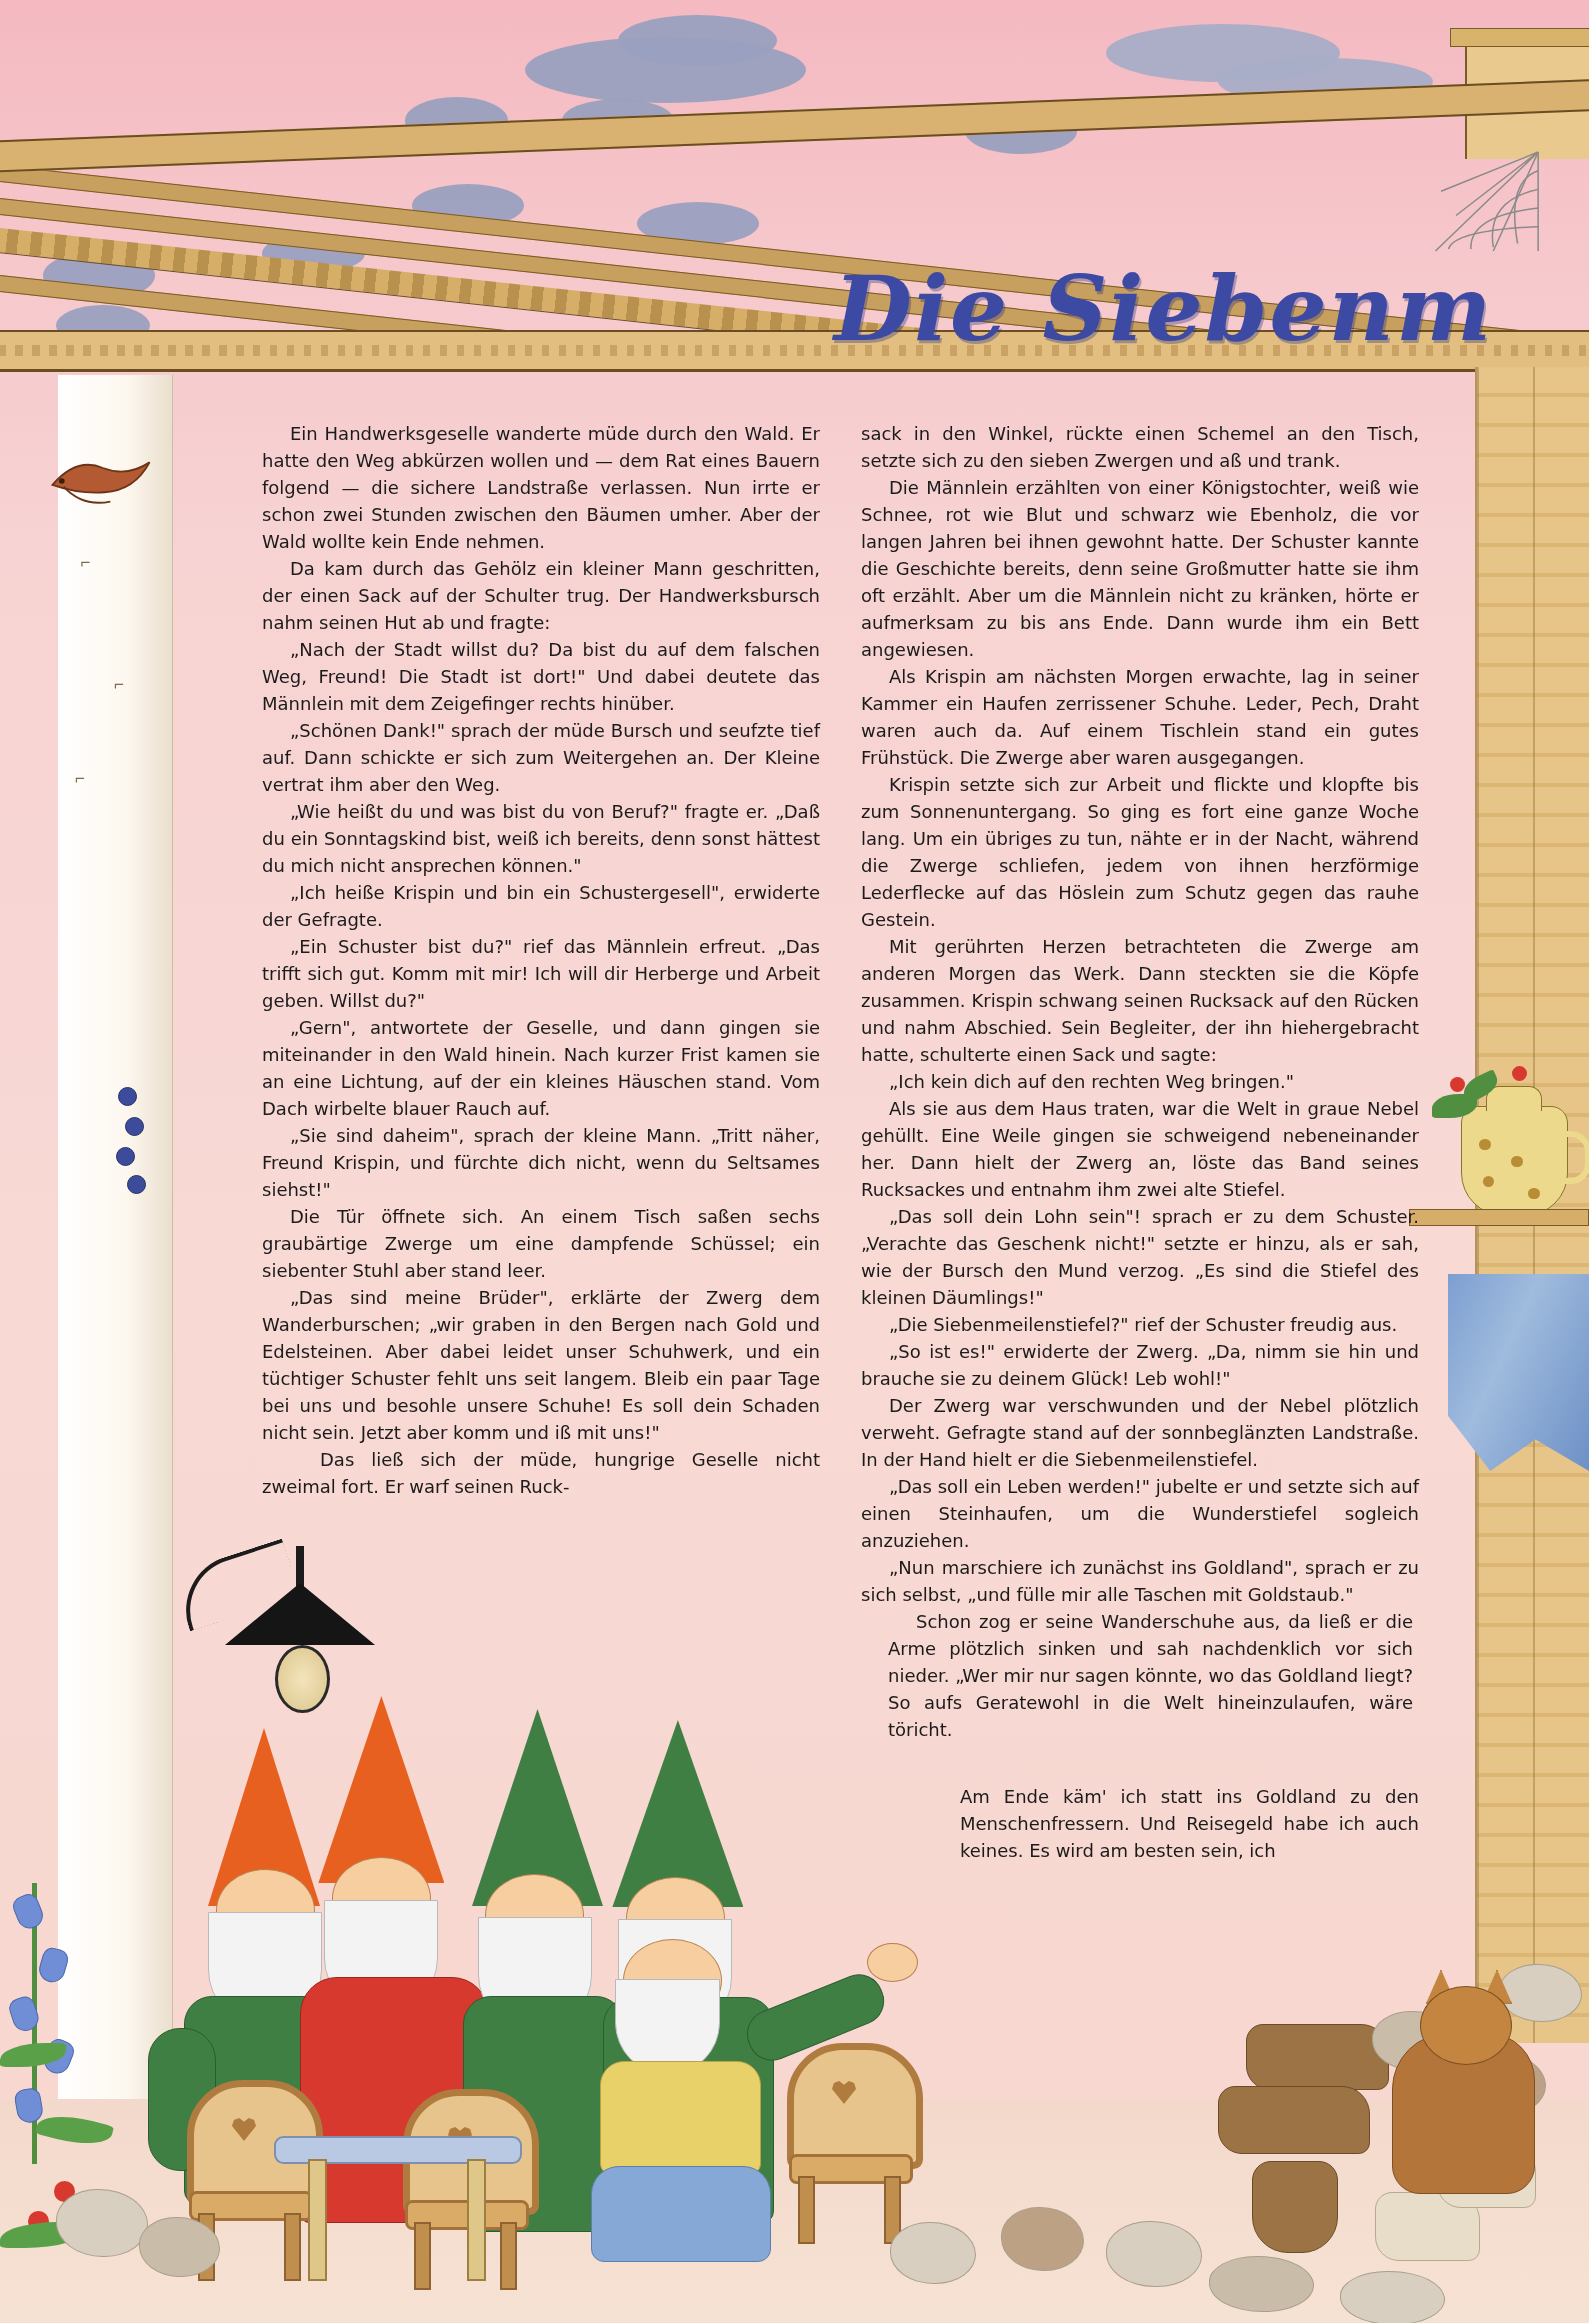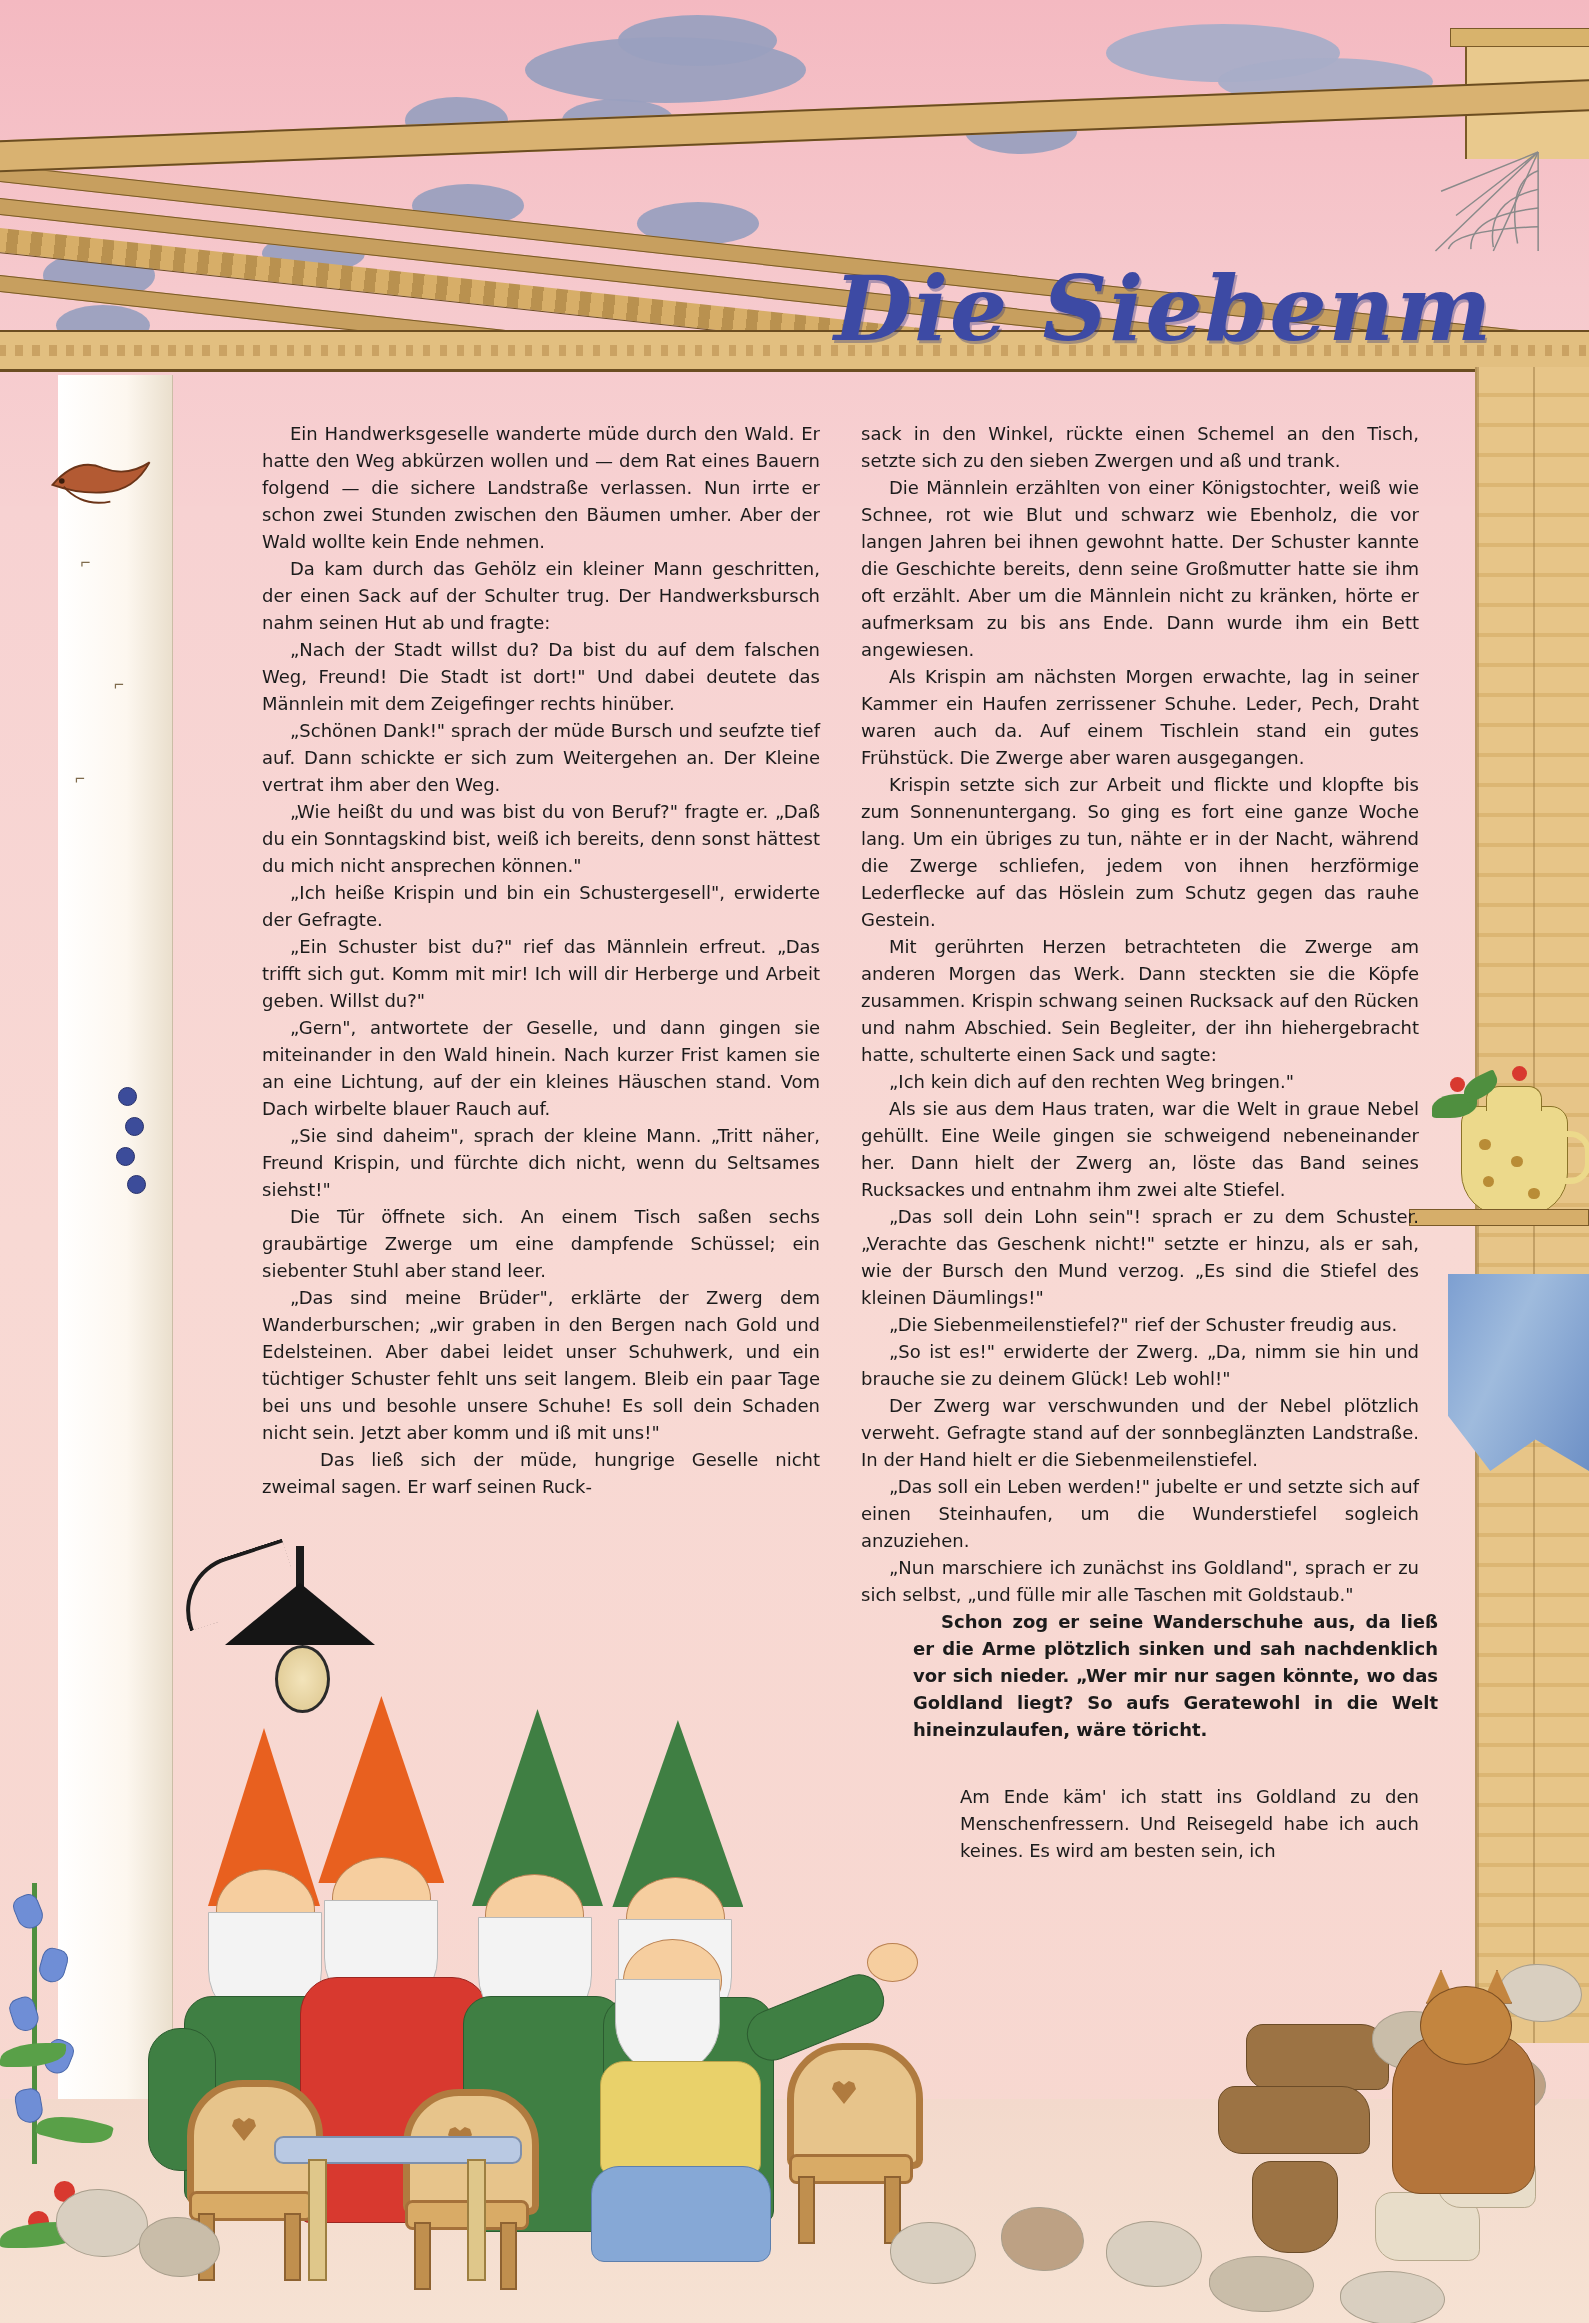--- a/index.html
+++ b/index.html
@@ -173,21 +173,21 @@
     line-height: 27px;
     color: #1b1b1b;
     text-align: justify;
     text-indent: 28px;
     -webkit-hyphens: manual;
     hyphens: manual;
   }
   .column p.noindent { text-indent: 0; }
   .column p.bigindent { text-indent: 58px; }
   
-  #col2 p.w1 { width: 525px; margin-left: 52px; font-weight: bold; }
+  #col2 p.w1 { width: 525px; margin-left: 27px; }
   #col2 p.w3 { width: 459px; margin-left: 99px; margin-top: 40px; }
 
   
   #title {
     position: absolute;
     left: 834px; top: 255px;
     font-family: "DejaVu Serif", serif;
     font-weight: bold;
     font-style: italic;
     font-size: 90px;
@@ -406,21 +406,21 @@
       <p>Da kam durch das Gehölz ein kleiner Mann geschritten, der einen Sack auf der Schulter trug. Der Handwerksbursch nahm seinen Hut ab und fragte:</p>
       <p>„Nach der Stadt willst du? Da bist du auf dem falschen Weg, Freund! Die Stadt ist dort!" Und dabei deutete das Männlein mit dem Zeigefinger rechts hinüber.</p>
       <p>„Schönen Dank!" sprach der müde Bursch und seufzte tief auf. Dann schickte er sich zum Weitergehen an. Der Kleine vertrat ihm aber den Weg.</p>
       <p>„Wie heißt du und was bist du von Beruf?" fragte er. „Daß du ein Sonntagskind bist, weiß ich bereits, denn sonst hättest du mich nicht ansprechen können."</p>
       <p>„Ich heiße Krispin und bin ein Schustergesell", erwiderte der Gefragte.</p>
       <p>„Ein Schuster bist du?" rief das Männlein erfreut. „Das trifft sich gut. Komm mit mir! Ich will dir Herberge und Arbeit geben. Willst du?"</p>
       <p>„Gern", antwortete der Geselle, und dann gingen sie miteinander in den Wald hinein. Nach kurzer Frist kamen sie an eine Lichtung, auf der ein kleines Häuschen stand. Vom Dach wirbelte blauer Rauch auf.</p>
       <p>„Sie sind daheim", sprach der kleine Mann. „Tritt näher, Freund Krispin, und fürchte dich nicht, wenn du Seltsames siehst!"</p>
       <p>Die Tür öffnete sich. An einem Tisch saßen sechs graubärtige Zwerge um eine dampfende Schüssel; ein siebenter Stuhl aber stand leer.</p>
       <p>„Das sind meine Brüder", erklärte der Zwerg dem Wanderburschen; „wir graben in den Bergen nach Gold und Edelsteinen. Aber dabei leidet unser Schuhwerk, und ein tüchtiger Schuster fehlt uns seit langem. Bleib ein paar Tage bei uns und besohle unsere Schuhe! Es soll dein Schaden nicht sein. Jetzt aber komm und iß mit uns!"</p>
-      <p class="bigindent">Das ließ sich der müde, hungrige Geselle nicht zweimal sagen. Er warf seinen Ruck-</p>
+      <p class="bigindent">Das ließ sich der müde, hungrige Geselle nicht zweimal fort. Er warf seinen Ruck-</p>
     </div>
     <div class="column" id="col2">
       <p class="noindent">sack in den Winkel, rückte einen Schemel an den Tisch, setzte sich zu den sieben Zwergen und aß und trank.</p>
       <p>Die Männlein erzählten von einer Königstochter, weiß wie Schnee, rot wie Blut und schwarz wie Ebenholz, die vor langen Jahren bei ihnen gewohnt hatte. Der Schuster kannte die Geschichte bereits, denn seine Großmutter hatte sie ihm oft erzählt. Aber um die Männlein nicht zu kränken, hörte er aufmerksam zu bis ans Ende. Dann wurde ihm ein Bett angewiesen.</p>
       <p>Als Krispin am nächsten Morgen erwachte, lag in seiner Kammer ein Haufen zerrissener Schuhe. Leder, Pech, Draht waren auch da. Auf einem Tischlein stand ein gutes Frühstück. Die Zwerge aber waren ausgegangen.</p>
       <p>Krispin setzte sich zur Arbeit und flickte und klopfte bis zum Sonnenuntergang. So ging es fort eine ganze Woche lang. Um ein übriges zu tun, nähte er in der Nacht, während die Zwerge schliefen, jedem von ihnen herzförmige Lederflecke auf das Höslein zum Schutz gegen das rauhe Gestein.</p>
       <p>Mit gerührten Herzen betrachteten die Zwerge am anderen Morgen das Werk. Dann steckten sie die Köpfe zusammen. Krispin schwang seinen Rucksack auf den Rücken und nahm Abschied. Sein Begleiter, der ihn hiehergebracht hatte, schulterte einen Sack und sagte:</p>
       <p>„Ich kein dich auf den rechten Weg bringen."</p>
       <p>Als sie aus dem Haus traten, war die Welt in graue Nebel gehüllt. Eine Weile gingen sie schweigend nebeneinander her. Dann hielt der Zwerg an, löste das Band seines Rucksackes und entnahm ihm zwei alte Stiefel.</p>
       <p>„Das soll dein Lohn sein"! sprach er zu dem Schuster. „Verachte das Geschenk nicht!" setzte er hinzu, als er sah, wie der Bursch den Mund verzog. „Es sind die Stiefel des kleinen Däumlings!"</p>

